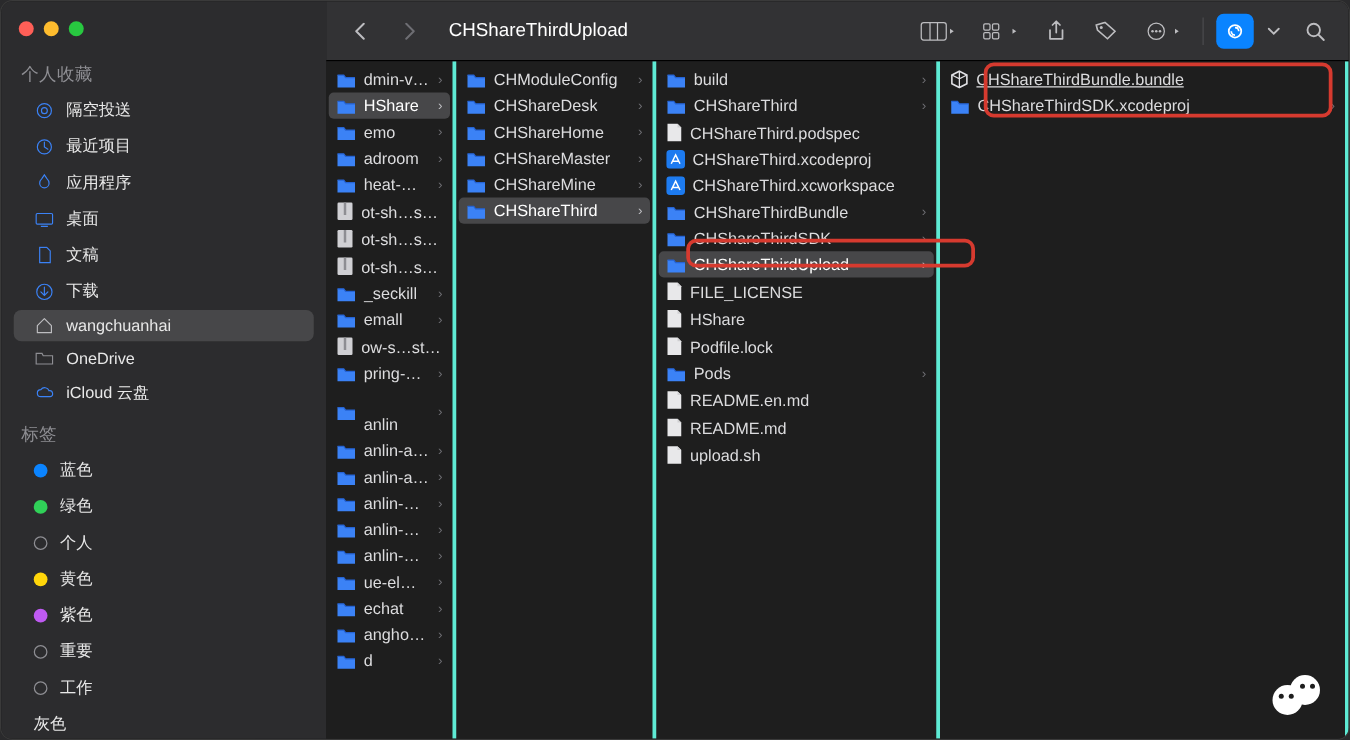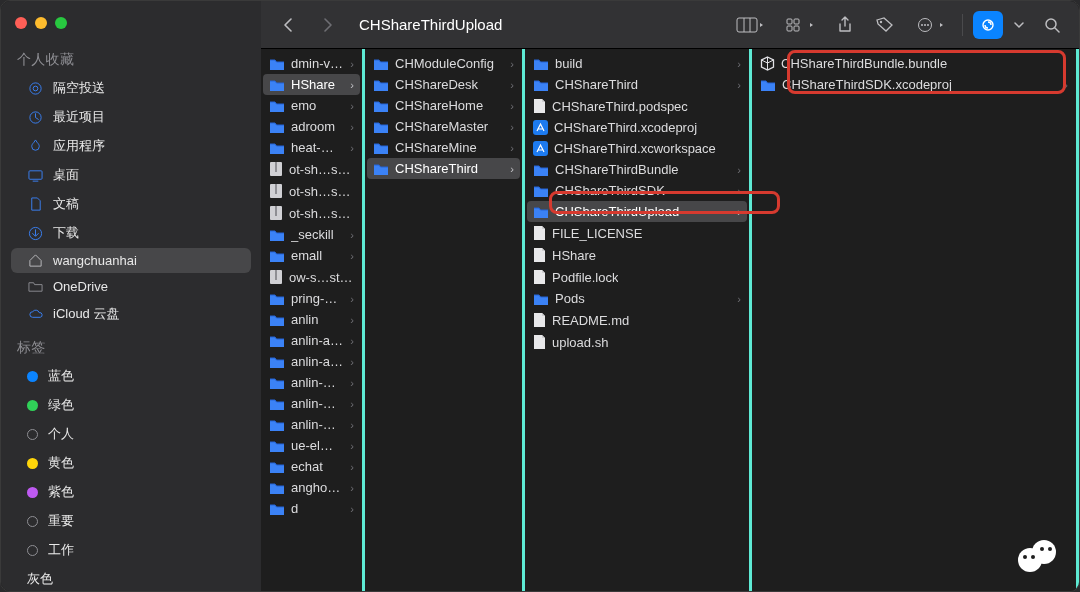--- a/index.html
+++ b/index.html
@@ -426,21 +426,21 @@
             <span style="overflow: hidden; text-overflow: ellipsis;">pring-…t-cloud</span>
             <span class="chev">›</span>
           </div>
           <div class="row">
             <span class="folder-ic">
               <svg width="16" height="14" viewBox="0 0 16 14">
                 <path d="M1 3h5l1.5 2H15v8H1z" fill="#3b82f6"></path>
                 <path d="M1 3h5l1.5 2H15" stroke="#2563d4" fill="none"></path>
               </svg>
             </span>
-            <span style="overflow: hidden; text-overflow: ellipsis;">anlin</span>
+            <span style="overflow: hidden; text-overflow: ellipsis; margin-top: 20px;">anlin</span>
             <span class="chev">›</span>
           </div>
           <div class="row">
             <span class="folder-ic">
               <svg width="16" height="14" viewBox="0 0 16 14">
                 <path d="M1 3h5l1.5 2H15v8H1z" fill="#3b82f6"></path>
                 <path d="M1 3h5l1.5 2H15" stroke="#2563d4" fill="none"></path>
               </svg>
             </span>
             <span style="overflow: hidden; text-overflow: ellipsis;">anlin-admin</span>
@@ -704,41 +704,50 @@
             <span style="overflow: hidden; text-overflow: ellipsis;">Pods</span>
             <span class="chev">›</span>
           </div>
           <div class="row">
             <span class="file-ic">
               <svg width="13" height="16" viewBox="0 0 13 16">
                 <path d="M1 1h8l3 3v11H1z" fill="#e8e8ea"></path>
                 <path d="M9 1v3h3" fill="#cfcfd1"></path>
               </svg>
             </span>
+            <span style="overflow: hidden; text-overflow: ellipsis;">README.en.md</span>
+          </div>
+          <div class="row">
+            <span class="file-ic">
+              <svg width="13" height="16" viewBox="0 0 13 16">
+                <path d="M1 1h8l3 3v11H1z" fill="#e8e8ea"></path>
+                <path d="M9 1v3h3" fill="#cfcfd1"></path>
+              </svg>
+            </span>
             <span style="overflow: hidden; text-overflow: ellipsis;">README.md</span>
           </div>
           <div class="row">
             <span class="file-ic">
               <svg width="13" height="16" viewBox="0 0 13 16">
                 <path d="M1 1h8l3 3v11H1z" fill="#e8e8ea"></path>
                 <path d="M9 1v3h3" fill="#cfcfd1"></path>
               </svg>
             </span>
             <span style="overflow: hidden; text-overflow: ellipsis;">upload.sh</span>
           </div>
         </div>
         <div class="col c3">
           <div class="row">
             <span class="bundle-ic">
               <svg width="15" height="15" viewBox="0 0 15 15">
                 <path d="M7.5 1l6 3v7l-6 3-6-3V4z" fill="none" stroke="#e0e0e4" stroke-width="1.3"></path>
                 <path d="M7.5 1v13M1.5 4l6 3 6-3" stroke="#e0e0e4" fill="none"></path>
               </svg>
             </span>
-            <span style="overflow: hidden; text-overflow: ellipsis;">CHShareThirdBundle.bundle</span>
+            <span style="overflow: hidden; text-overflow: ellipsis; text-decoration: underline;">CHShareThirdBundle.bundle</span>
           </div>
           <div class="row">
             <span class="folder-ic">
               <svg width="16" height="14" viewBox="0 0 16 14">
                 <path d="M1 3h5l1.5 2H15v8H1z" fill="#3b82f6"></path>
                 <path d="M1 3h5l1.5 2H15" stroke="#2563d4" fill="none"></path>
               </svg>
             </span>
             <span style="overflow: hidden; text-overflow: ellipsis;">CHShareThirdSDK.xcodeproj</span>
             <span class="chev">›</span>

